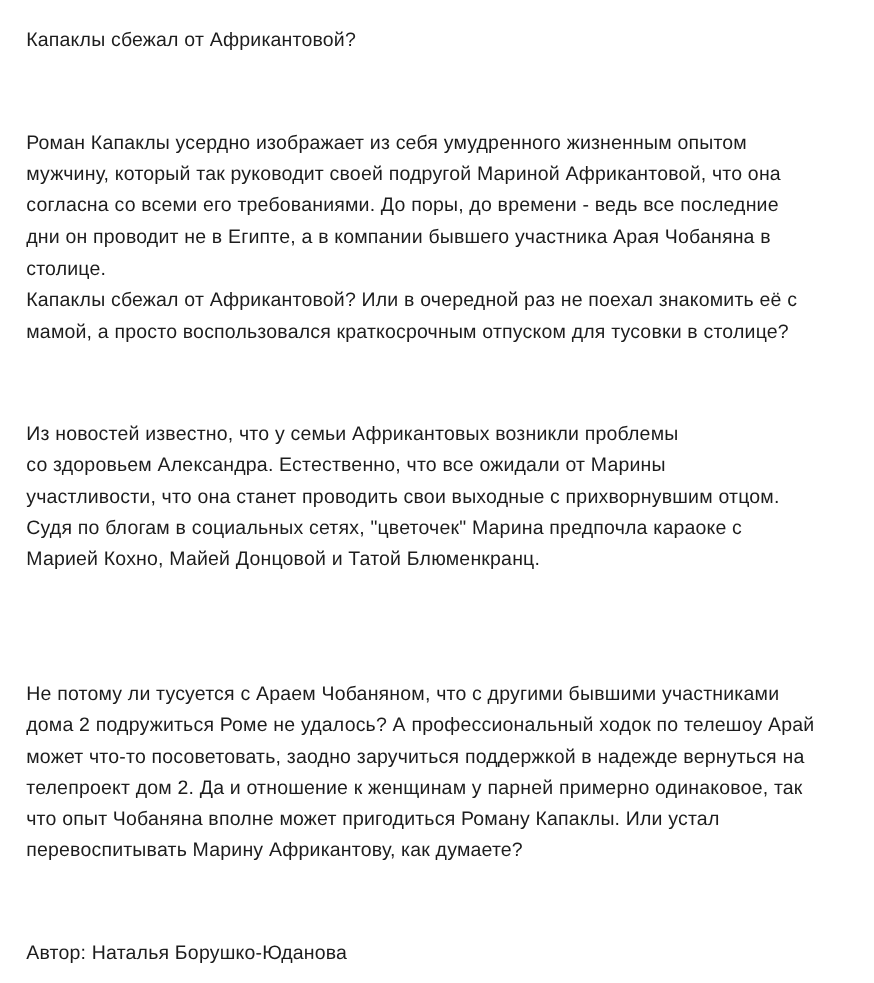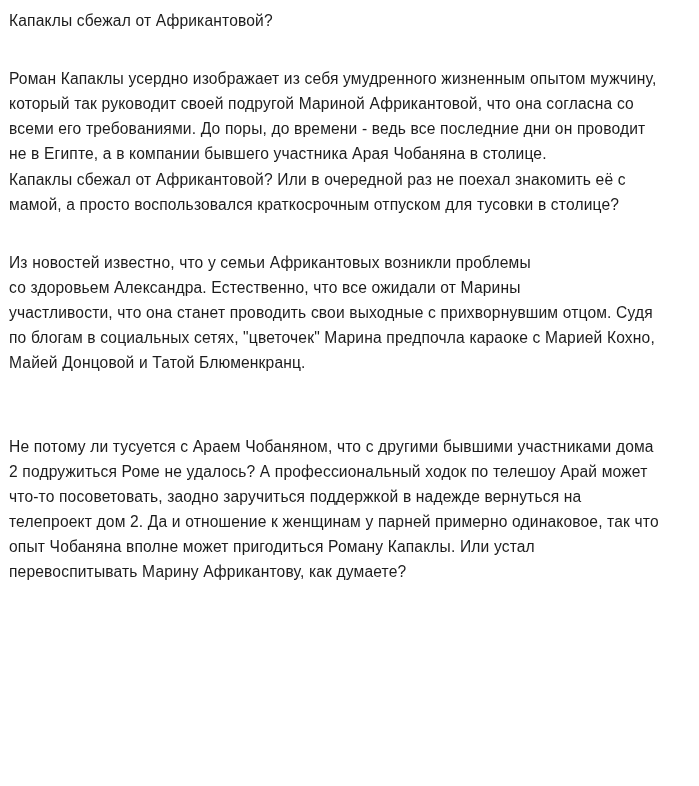--- a/index.html
+++ b/index.html
@@ -15,21 +15,21 @@
     font-family: "Liberation Sans", "DejaVu Sans", sans-serif;
   }
   .article {
     box-sizing: border-box;
     width: 699px;
     height: 786px;
     padding: 4px 30px 0 5px;
     background: #ffffff;
   }
   .para {
-    margin: 4px;
+    margin: 16px;
     padding: 0;
     color: #1c1c1c;
     font-size: 15.6px;
     line-height: 25.1px;
     font-weight: 400;
     text-align: left;
     letter-spacing: 0.01em;
     white-space: pre-wrap;
   }
   
@@ -57,14 +57,15 @@
 
   <div class="gap"></div>
 
 
   <div class="gap"></div>
 
   <p class="para">Не потому ли тусуется с Араем Чобаняном, что с другими бывшими участниками дома 2 подружиться Роме не удалось? А профессиональный ходок по телешоу Арай может что-то посоветовать, заодно заручиться поддержкой в надежде вернуться на телепроект дом 2. Да и отношение к женщинам у парней примерно одинаковое, так что опыт Чобаняна вполне может пригодиться Роману Капаклы. Или устал перевоспитывать Марину Африкантову, как думаете?</p>
 
   <div class="gap"></div>
 
+  <p class="para">Автор: Наталья Борушко-Юданова</p>
 
 </div>
 
 </body></html>

